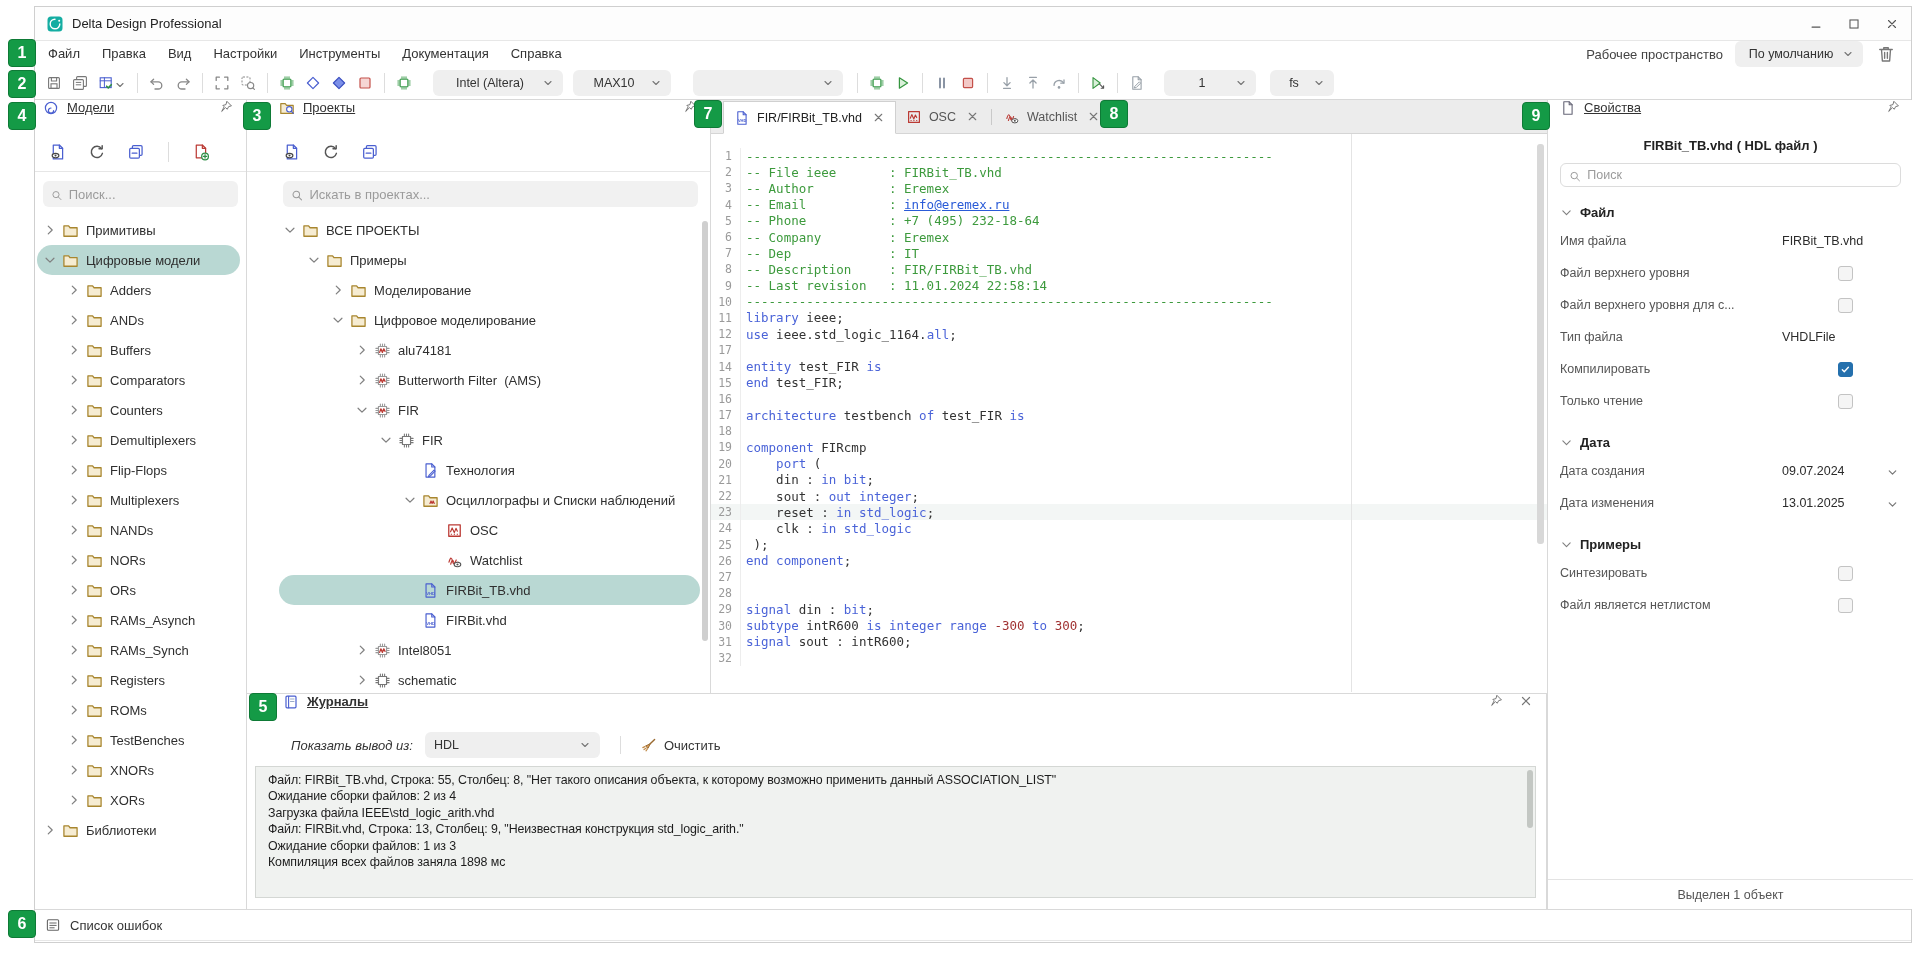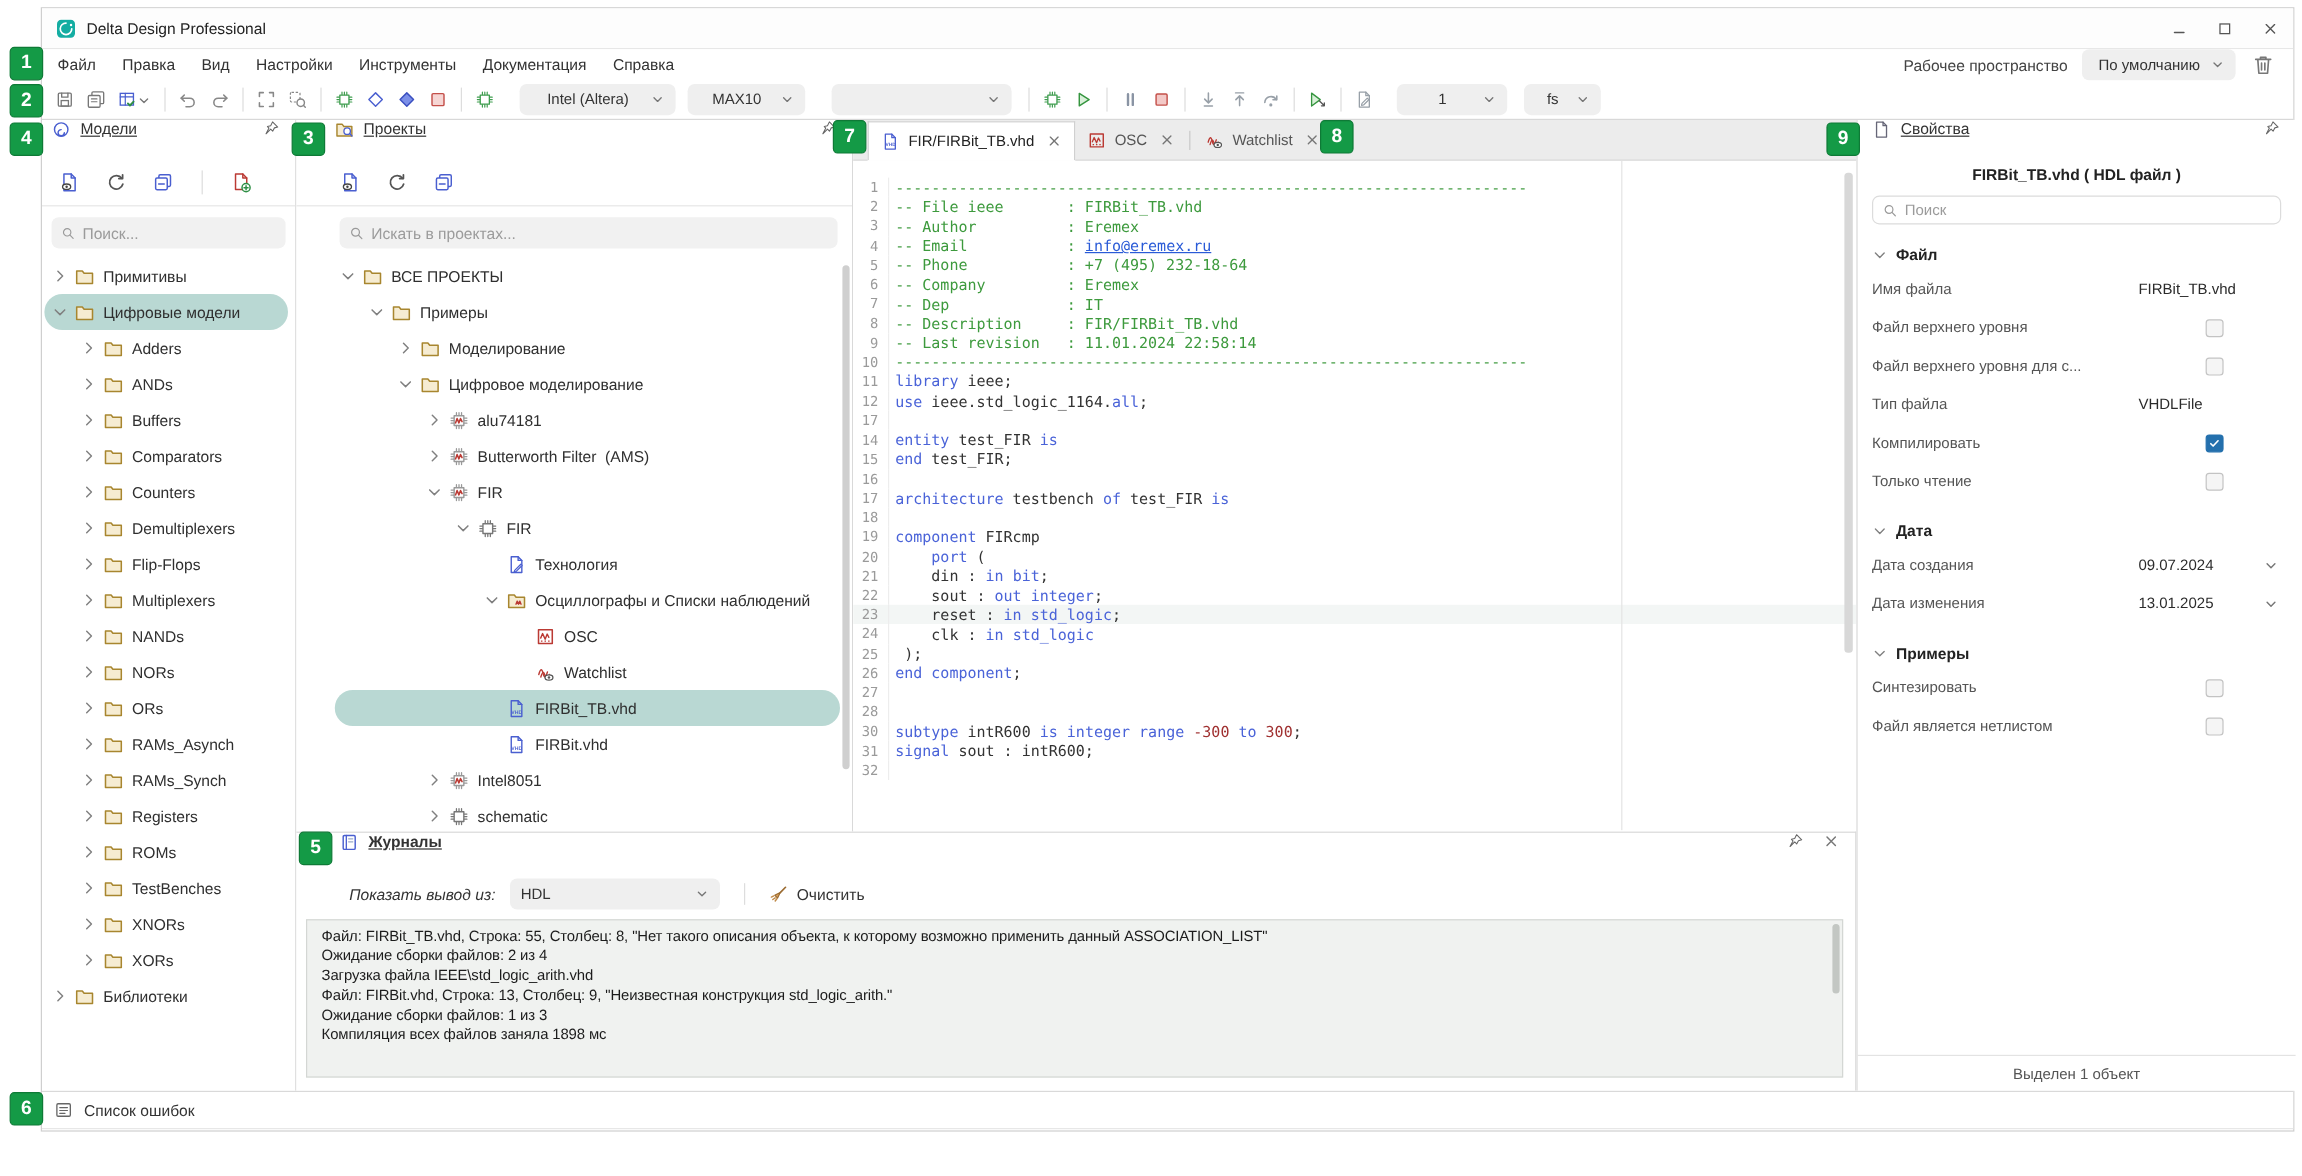--- a/index.html
+++ b/index.html
@@ -979,20 +979,24 @@
             </div>
             <div class="code-line">
               <span class="ln">27</span>
               <span class="code-text"></span>
             </div>
             <div class="code-line">
               <span class="ln">28</span>
               <span class="code-text"></span>
             </div>
             <div class="code-line">
+              <span class="ln">29</span>
+              <span class="code-text"><span class="tok-k">signal</span><span class="tok-p"> din : </span><span class="tok-k">bit</span><span class="tok-p">;</span></span>
+            </div>
+            <div class="code-line">
               <span class="ln">30</span>
               <span class="code-text"><span class="tok-k">subtype</span><span class="tok-p"> intR600 </span><span class="tok-k">is</span><span class="tok-p"> </span><span class="tok-k">integer</span><span class="tok-p"> </span><span class="tok-k">range</span><span class="tok-p"> </span><span class="tok-n">-300</span><span class="tok-p"> </span><span class="tok-k">to</span><span class="tok-p"> </span><span class="tok-n">300</span><span class="tok-p">;</span></span>
             </div>
             <div class="code-line">
               <span class="ln">31</span>
               <span class="code-text"><span class="tok-k">signal</span><span class="tok-p"> sout : intR600;</span></span>
             </div>
             <div class="code-line">
               <span class="ln">32</span>
               <span class="code-text"></span>

